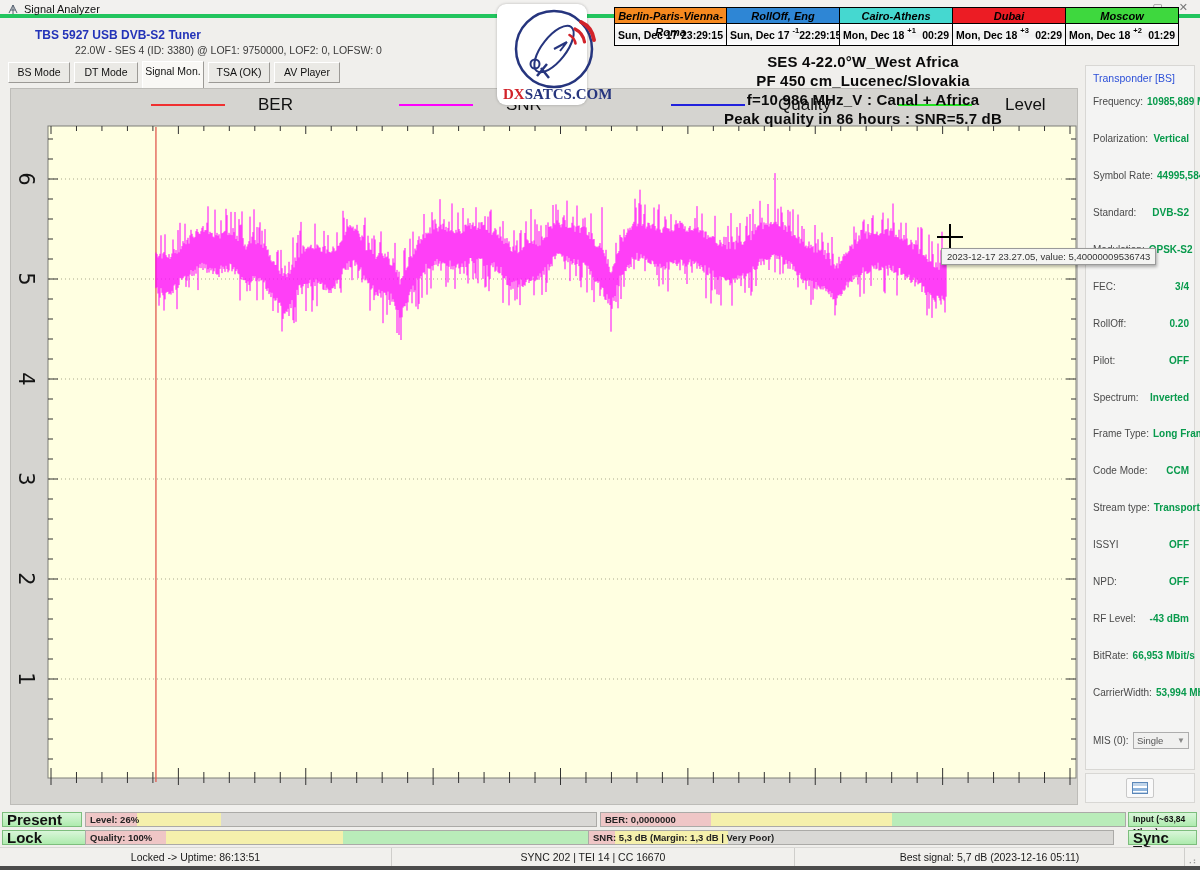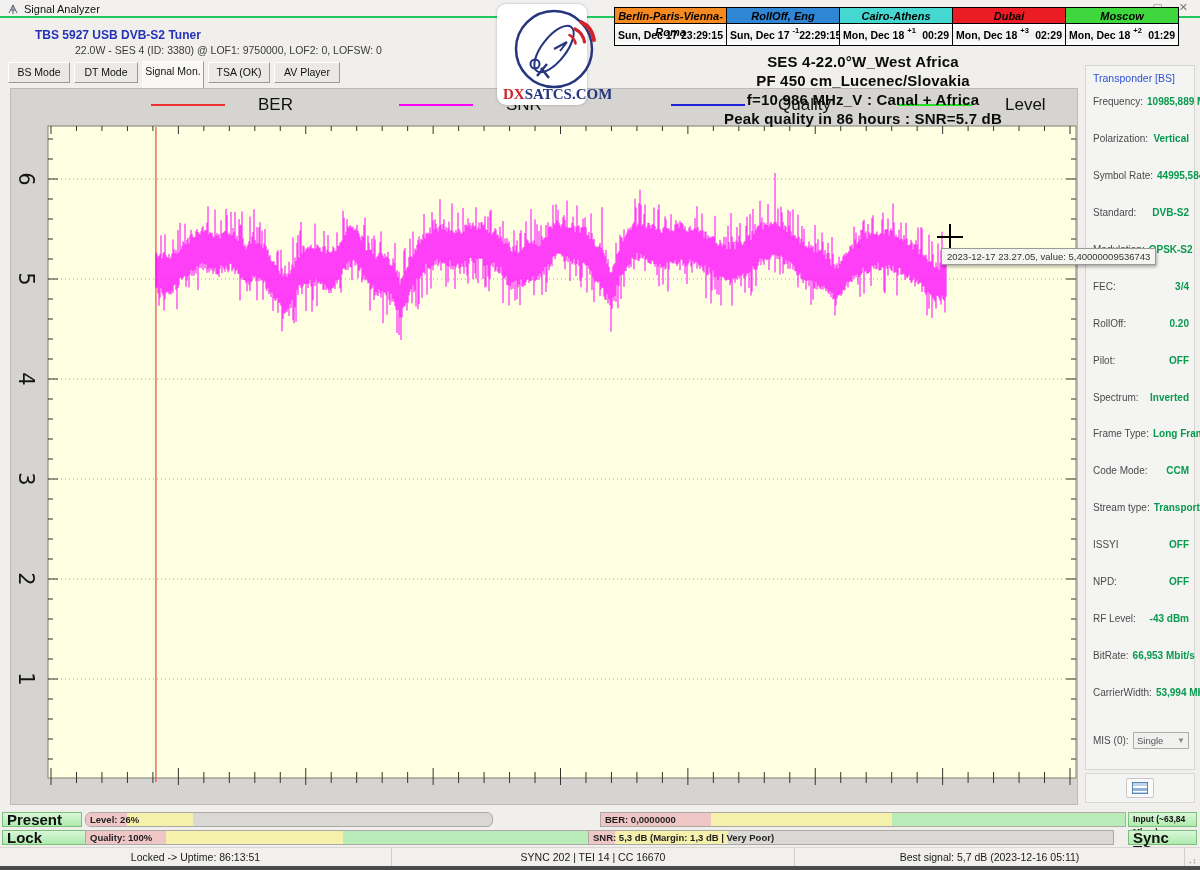--- a/index.html
+++ b/index.html
@@ -1,20 +1,20 @@
 <!DOCTYPE html>
 <html><head>
 <meta charset="utf-8">
 <style>
   * { box-sizing: border-box; margin: 0; padding: 0; }
   body { font-family: "Liberation Sans", sans-serif; background:#888; }
   #app { position:relative; width:1200px; height:870px; background:#F0EFEC; overflow:hidden; }
 
   
-  #titlebar { position:absolute; left:0; top:0; width:1200px; height:18px; background:#F2F1EF; border-bottom:2px solid #22c55e; }
+  #titlebar { position:absolute; left:0; top:0; width:1200px; height:18px; background:#F2F1EF; border-bottom:4px solid #22c55e; }
   #titlebar .ttl { position:absolute; left:24px; top:3px; font-size:11px; color:#111; }
   #win-icon { position:absolute; left:7px; top:3px; width:12px; height:12px; }
   #win-controls { position:absolute; right:10px; top:1px; z-index:1; color:#777; font-size:11px; letter-spacing:2px; display:flex; gap:14px; }
   #win-controls span { cursor:default; }
 
   
   #tuner-name { position:absolute; left:35px; top:28px; font-size:12px; font-weight:bold; color:#2333B8; }
   #tuner-details { position:absolute; left:75px; top:44px; font-size:10.5px; color:#3A3A3A; }
 
   
@@ -444,21 +444,21 @@
       </div>
     </div>
   </div>
   <div id="tp-subpanel">
     <div id="list-button">
       <div id="list-icon"></div>
     </div>
   </div>
 
   <div class="badge" style="left:2px; top:812px; width:80px;">Present</div>
-  <div class="meter" id="bar-level" style="left:85px; top:812px; width:408px;border-radius:6px;">
+  <div class="meter" id="bar-level" style="left:85px; top:812px; width:512px;">
       <div class="seg" style="left: 0%; width: 10%; background: rgb(239, 198, 198);"></div>
       <div class="seg" style="left: 10%; width: 16.4%; background: rgb(245, 240, 172);"></div>
       <span class="mlabel">Level: 26%</span>
     </div>
   <div class="meter" id="bar-ber" style="left:600px; top:812px; width:526px;">
       <div class="seg" style="left: 0%; width: 21%; background: rgb(239, 198, 198);"></div>
       <div class="seg" style="left: 21%; width: 34.5%; background: rgb(245, 240, 172);"></div>
       <div class="seg" style="left: 55.5%; width: 44.5%; background: rgb(185, 236, 185);"></div>
       <span class="mlabel">BER: 0,0000000</span>
     </div>

